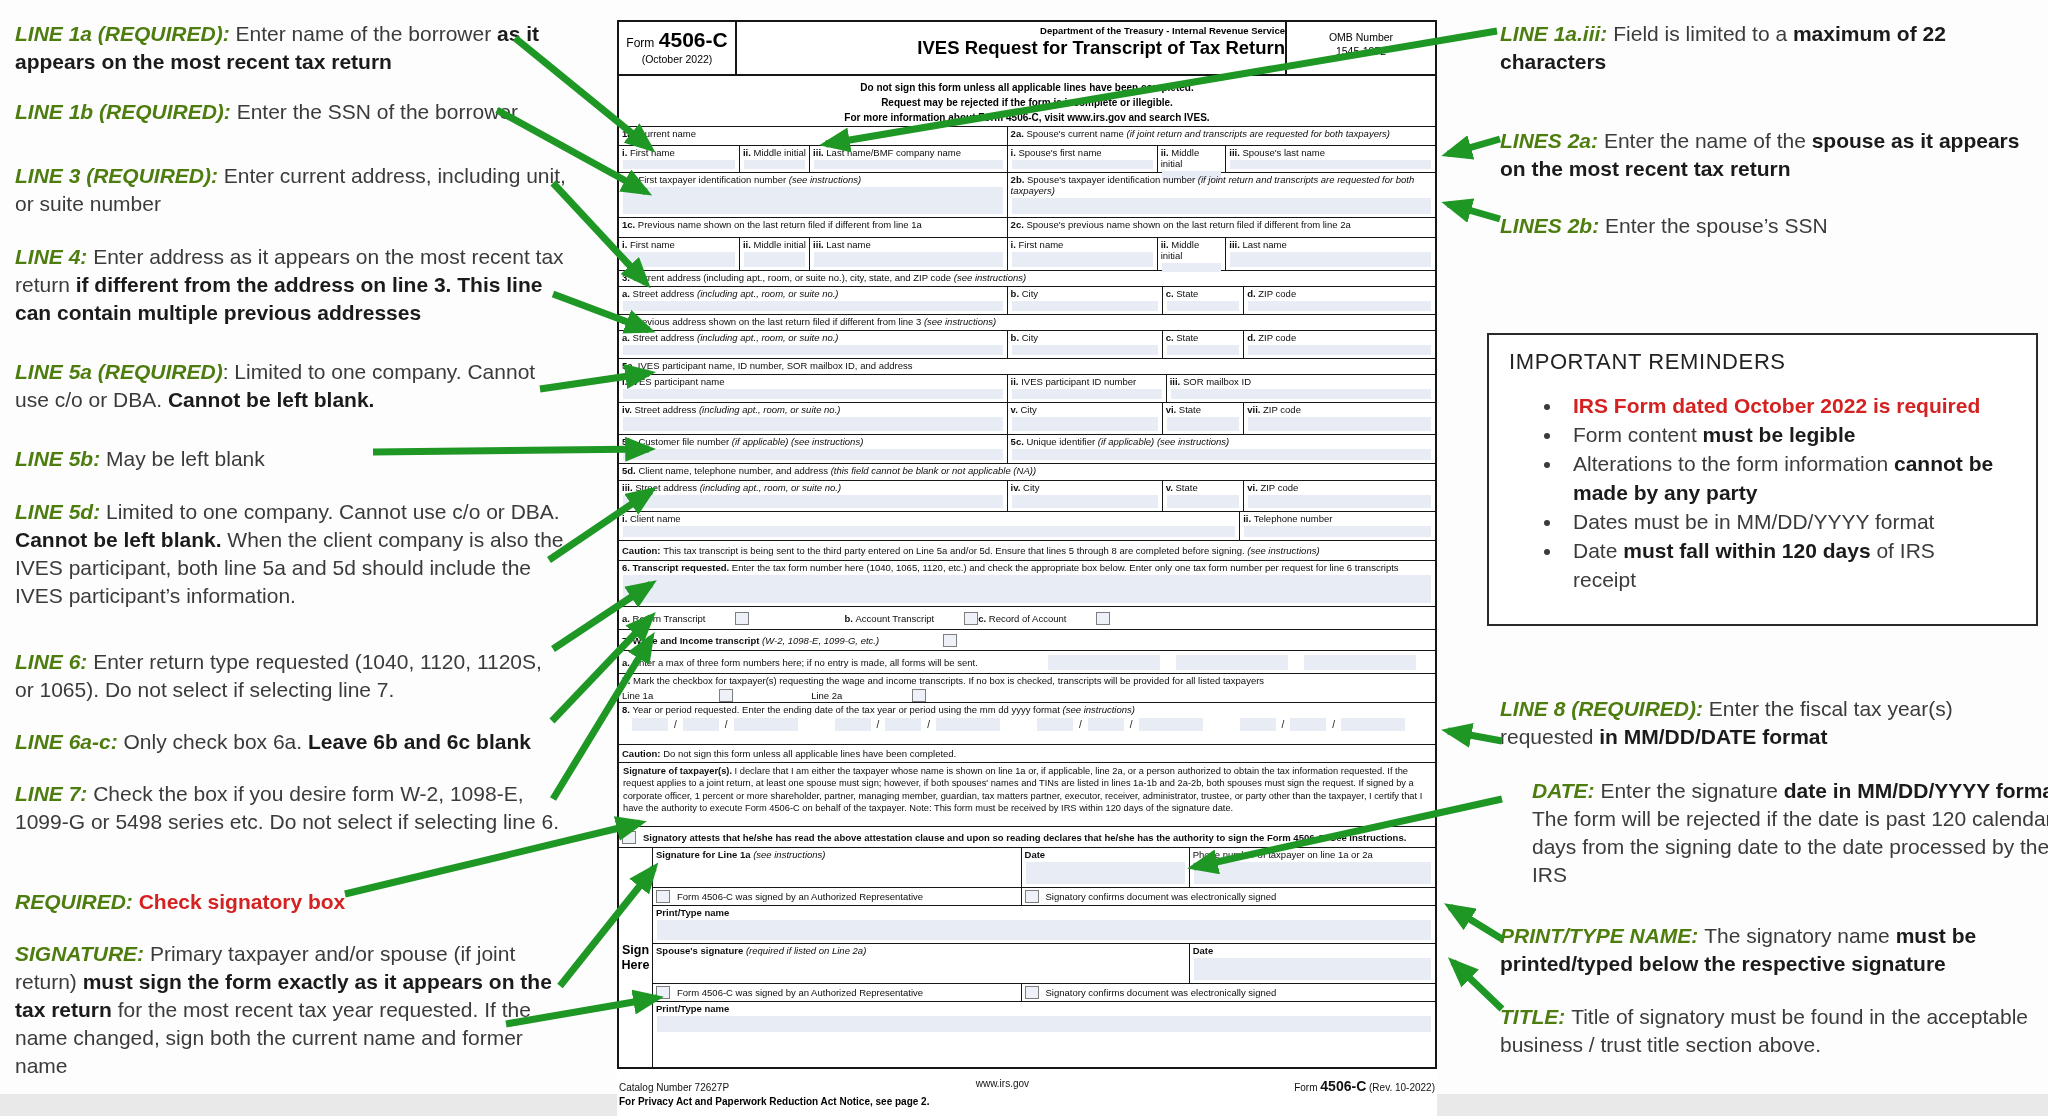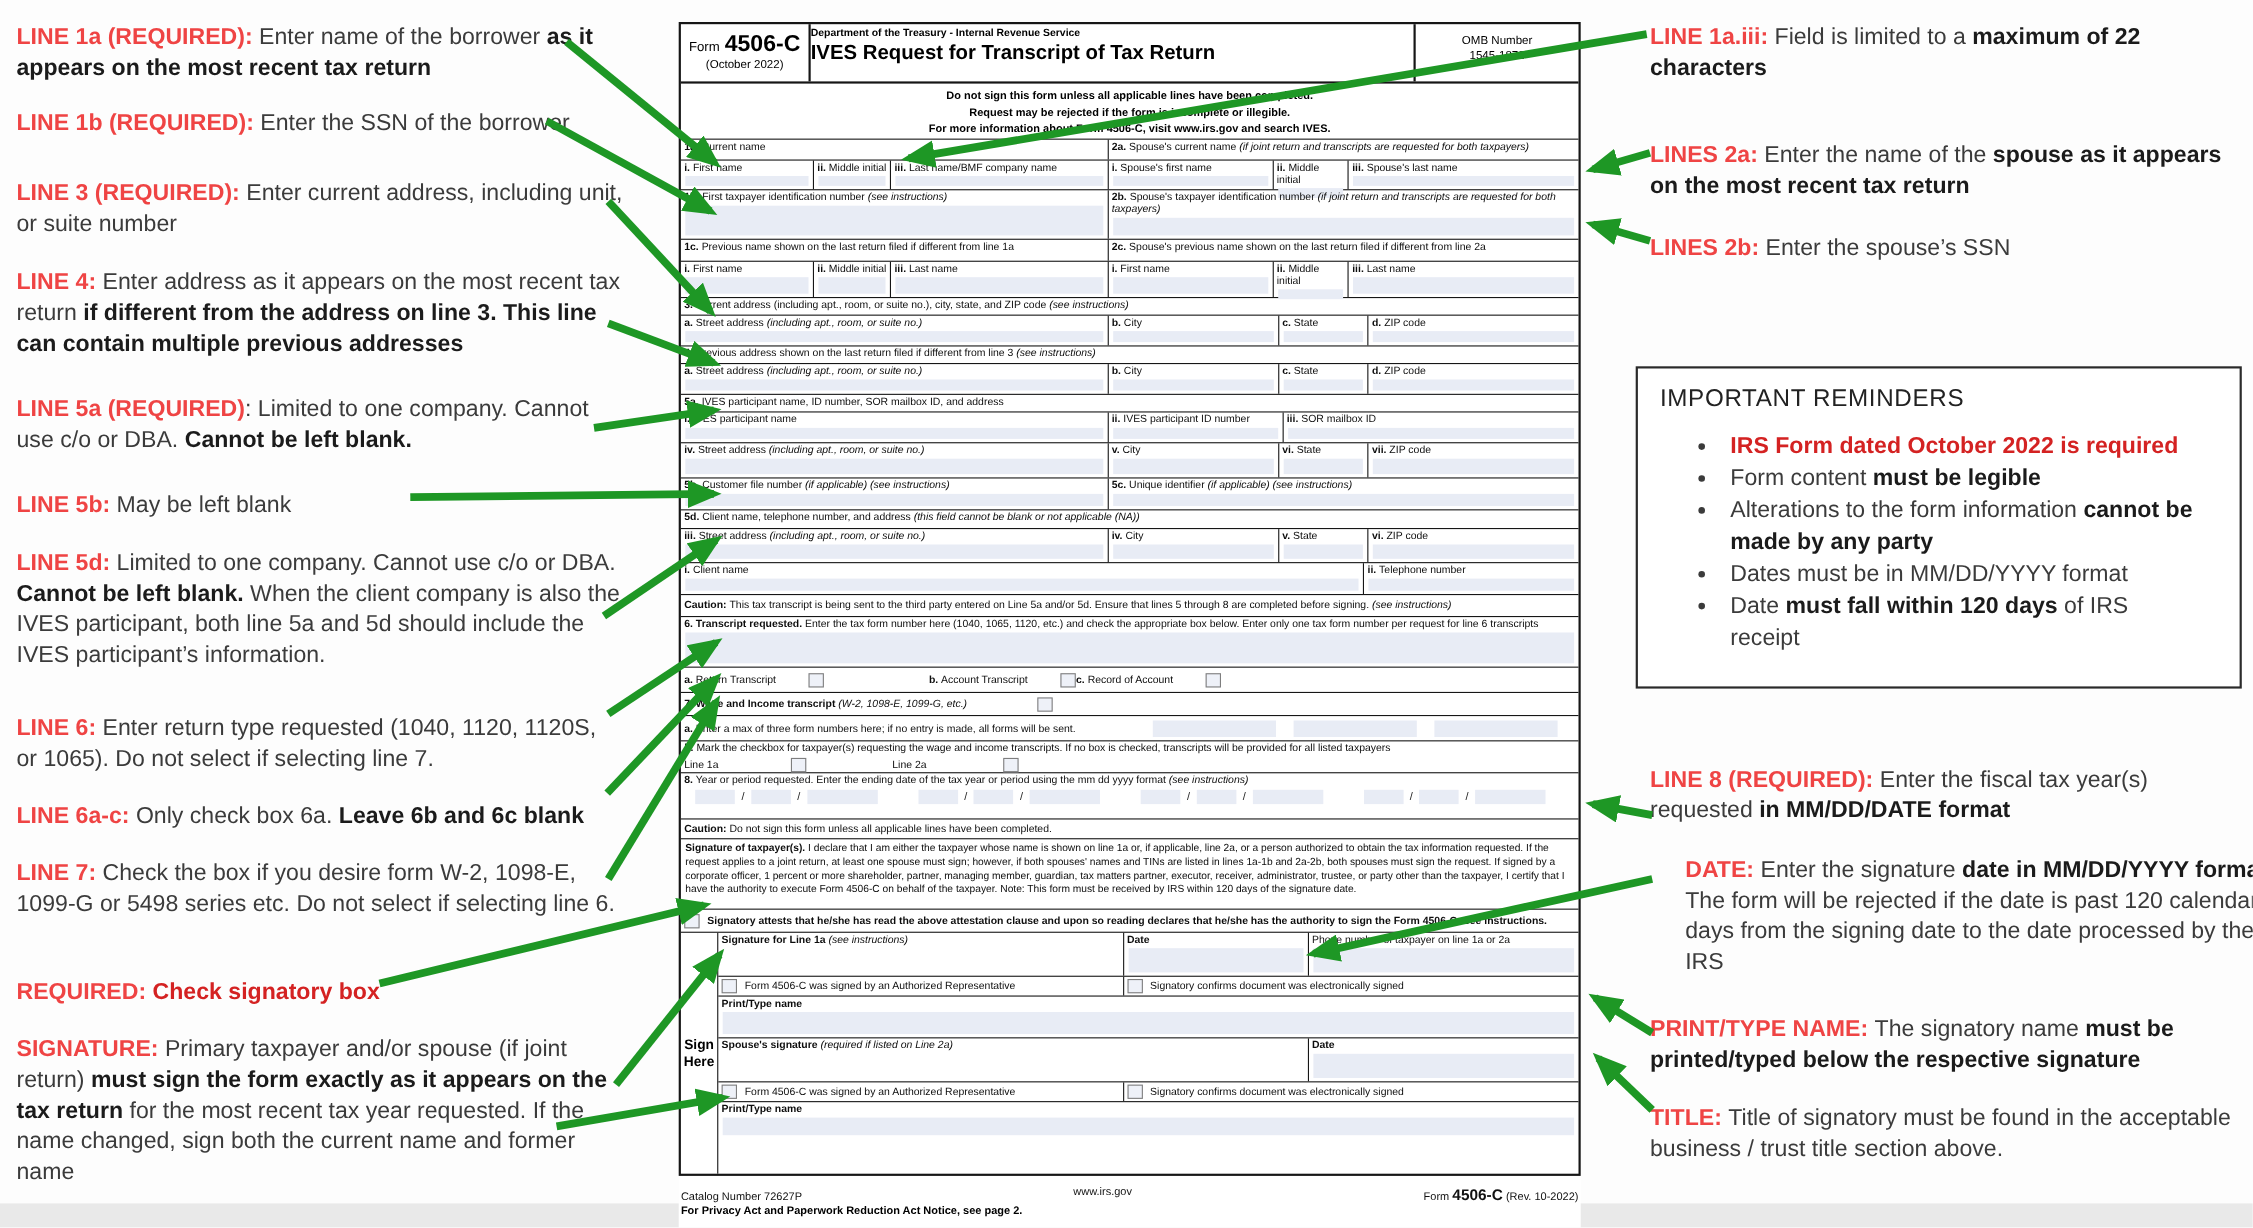--- a/index.html
+++ b/index.html
@@ -2,36 +2,36 @@
 <html><head>
 <meta charset="utf-8">
 <style>
   *{box-sizing:border-box}
   body{margin:0;width:2048px;height:1116px;position:relative;overflow:hidden;
        background:#fdfdfd;font-family:"Liberation Sans",sans-serif}
   .gray-strip{position:absolute;left:0;right:0;bottom:0;height:22px;background:#e9e9e9;z-index:0}
 
   
   .ann{position:absolute;font-size:21px;line-height:28px;color:#3b3b3b;z-index:3}
-  .seg-label{font-weight:700;color:#ef4444}
+  .seg-label{font-weight:700;font-style:italic;color:#4d7c0f}
   .seg-b{font-weight:700;color:#1b1b1b}
   .seg-red,.seg-redb{font-weight:700;color:#d42222}
   .rem-box{position:absolute;left:1487px;top:333px;width:551px;border:2px solid #2a2a2a;
            background:#fff;padding:12px 18px 14px 14px;z-index:3}
   .rem-title{font-size:22px;letter-spacing:.6px;color:#222;margin:2px 0 6px 6px}
   .rem-box ul{margin:16px;padding-left:44px}
   .rem-box li{font-size:21px;line-height:29px;color:#3b3b3b;padding-left:10px}
 
   
   .paper{position:absolute;left:617px;top:20px;width:820px;background:#fff;z-index:2;padding-bottom:10px}
   .grid{border:2px solid #161616}
   .hdr{display:flex;border-bottom:2px solid #161616}
   .hc1{width:118px;border-right:2px solid #161616;text-align:center;padding-top:6px}
   .fw{font-size:12px}.fn{font-size:21px;font-weight:700}.frev{font-size:10.5px;margin-top:1px}
-  .hc2{flex:1;text-align:left;padding-top:3px}
+  .hc2{flex:1;text-align:right;padding-top:3px}
   .dept{font-size:9.5px;font-weight:700}
   .ftitle{font-size:18.5px;font-weight:700;margin-top:1px}
   .hc3{width:150px;border-left:2px solid #161616;font-size:10.5px;text-align:center;padding-top:8px;line-height:14px}
   .notes{text-align:center;font-size:10px;font-weight:700;padding-top:4px;line-height:15px}
 
   .r{display:flex;border-top:1px solid #161616}
   .c{border-left:1px solid #161616;padding:1px 3px;display:flex;flex-direction:column;min-width:0}
   .c:first-child{border-left:none}
   .c.h{flex-direction:row;align-items:center}
   .lab{font-size:9.5px;line-height:11px;color:#0d0d0d}

